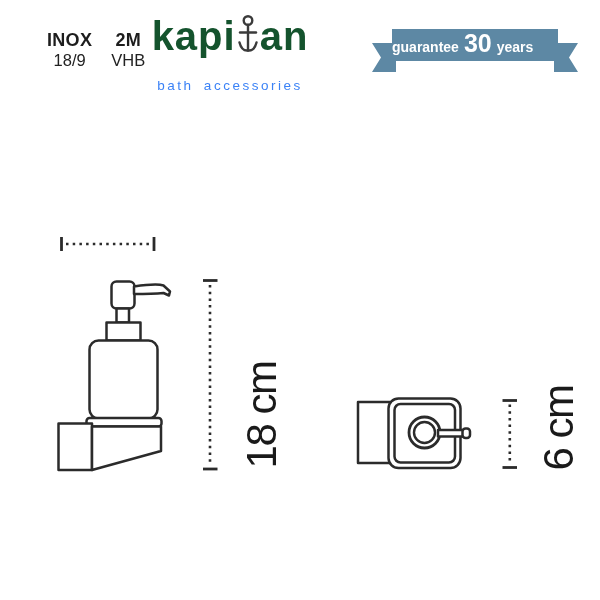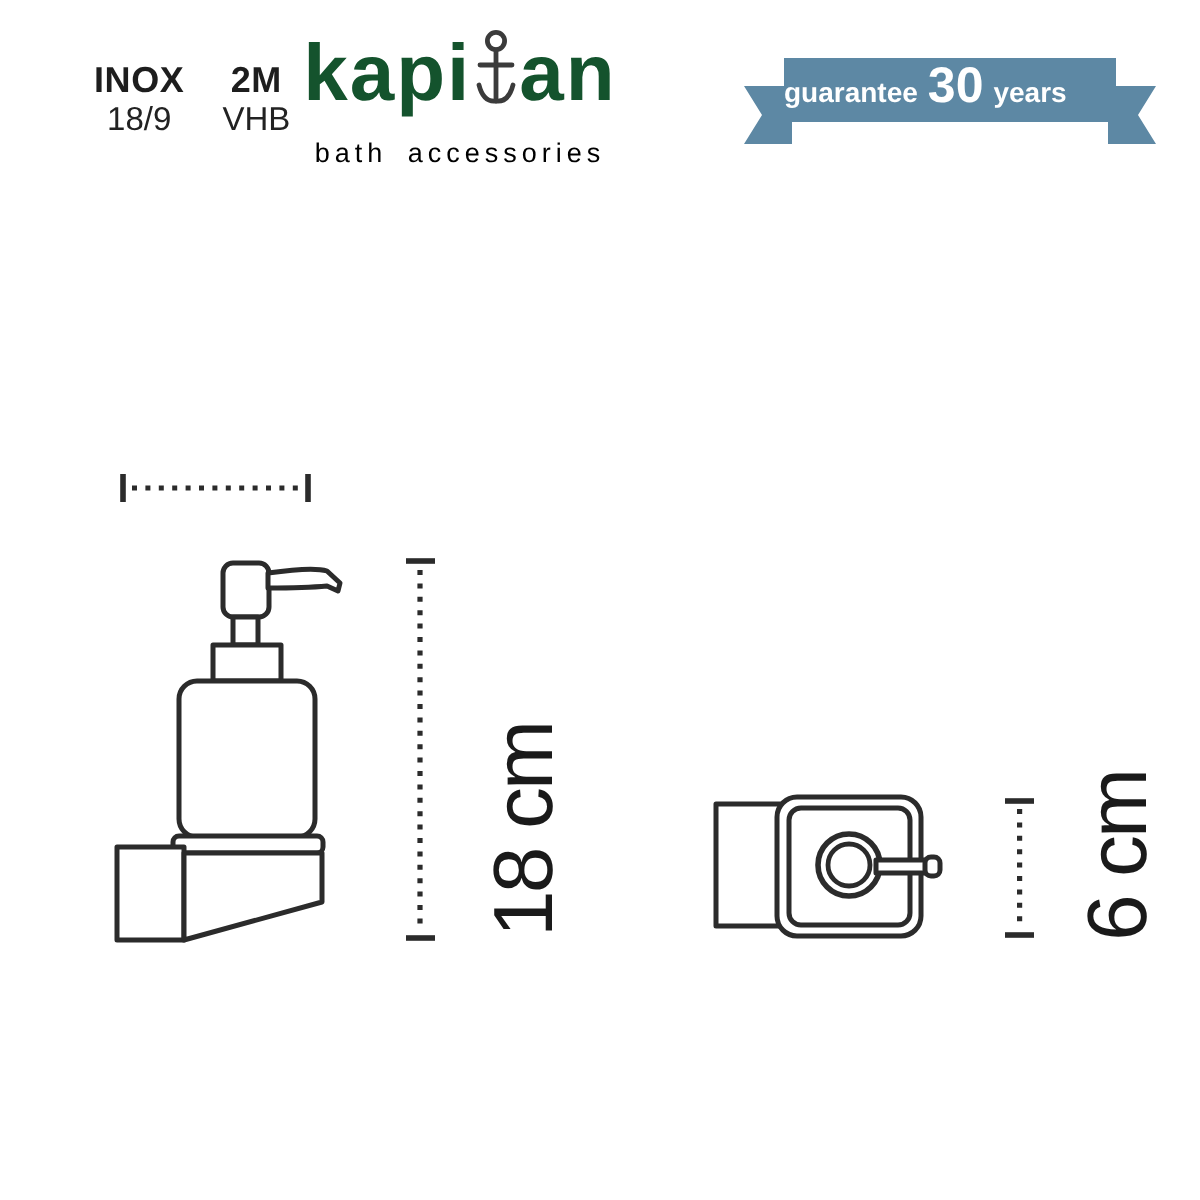--- a/index.html
+++ b/index.html
@@ -20,21 +20,21 @@
 
   .logo {
     position:absolute; left:148px; top:14px; width:164px; text-align:center;
   }
   .logo-row {
     font-size:40px; font-weight:700; color:#14532d; letter-spacing:1px;
     white-space:nowrap; line-height:1;
   }
   .logo-row .anchor-svg { vertical-align:-6px; margin:0 1px; }
   .logo-sub {
-    margin-top:12px; font-size:13.5px; color:#000000;
+    margin-top:22px; font-size:13.5px; color:#3b82f6;
     letter-spacing:2.5px; word-spacing:4px; white-space:nowrap;
   }
 
   .ribbon { position:absolute; left:372px; top:28px; width:206px; height:46px; }
   .ribbon-text {
     position:absolute; left:392px; top:29px; width:166px; height:32px;
     display:flex; align-items:baseline; justify-content:flex-start; gap:5px;
     color:#ffffff; padding-top:0;
   }
   .ribbon-text .small { font-size:14px; font-weight:700; line-height:32px; }

